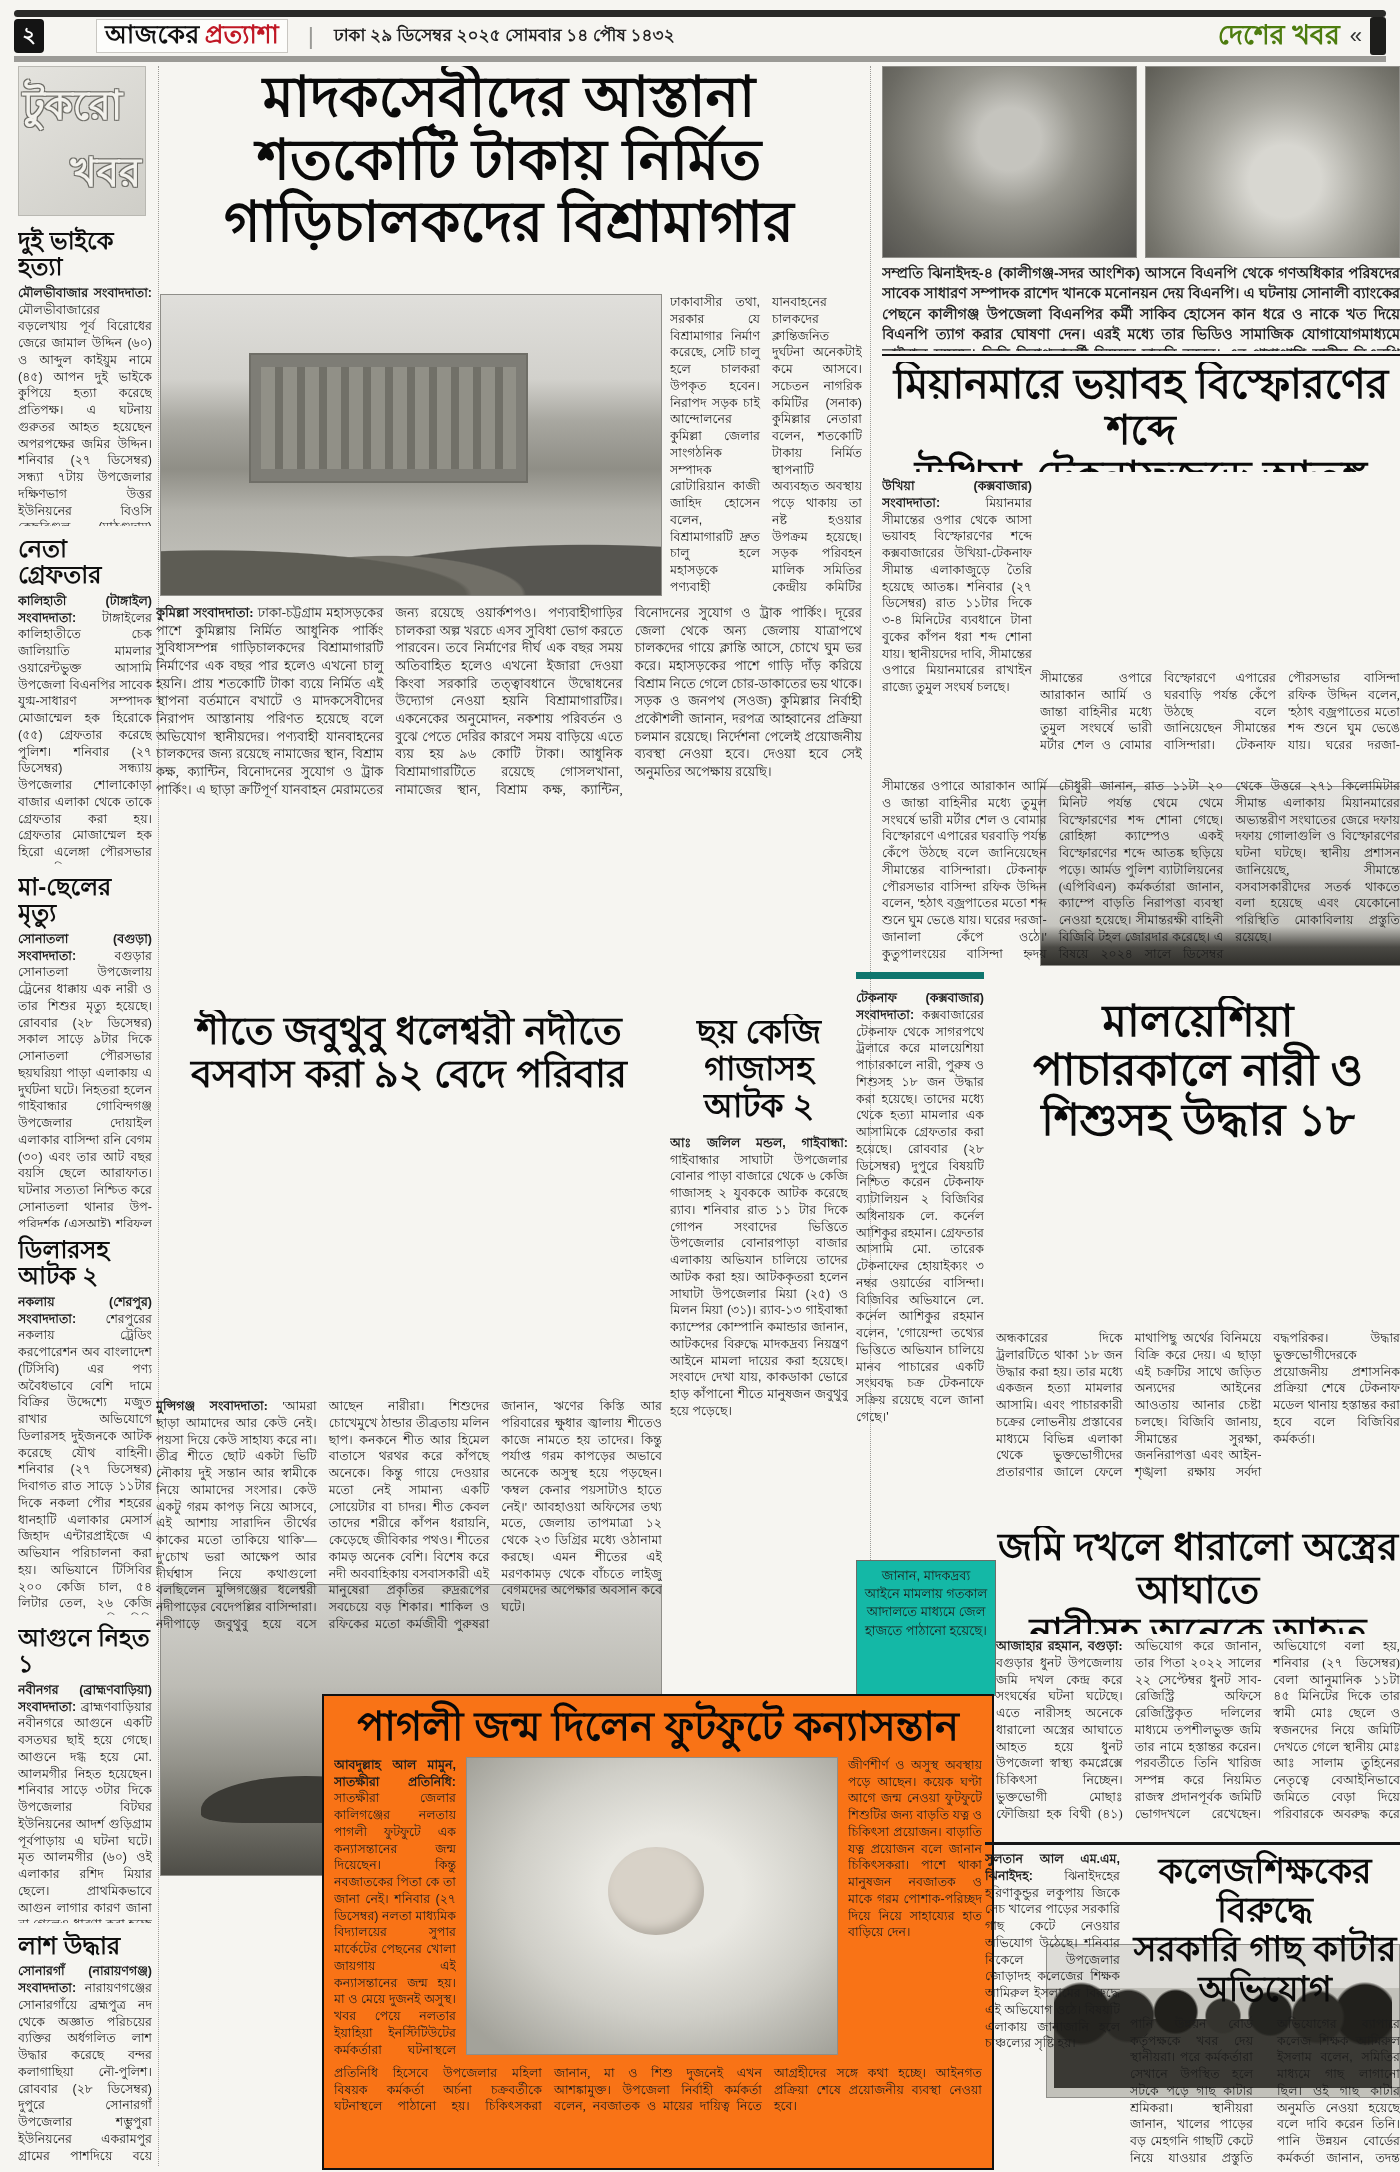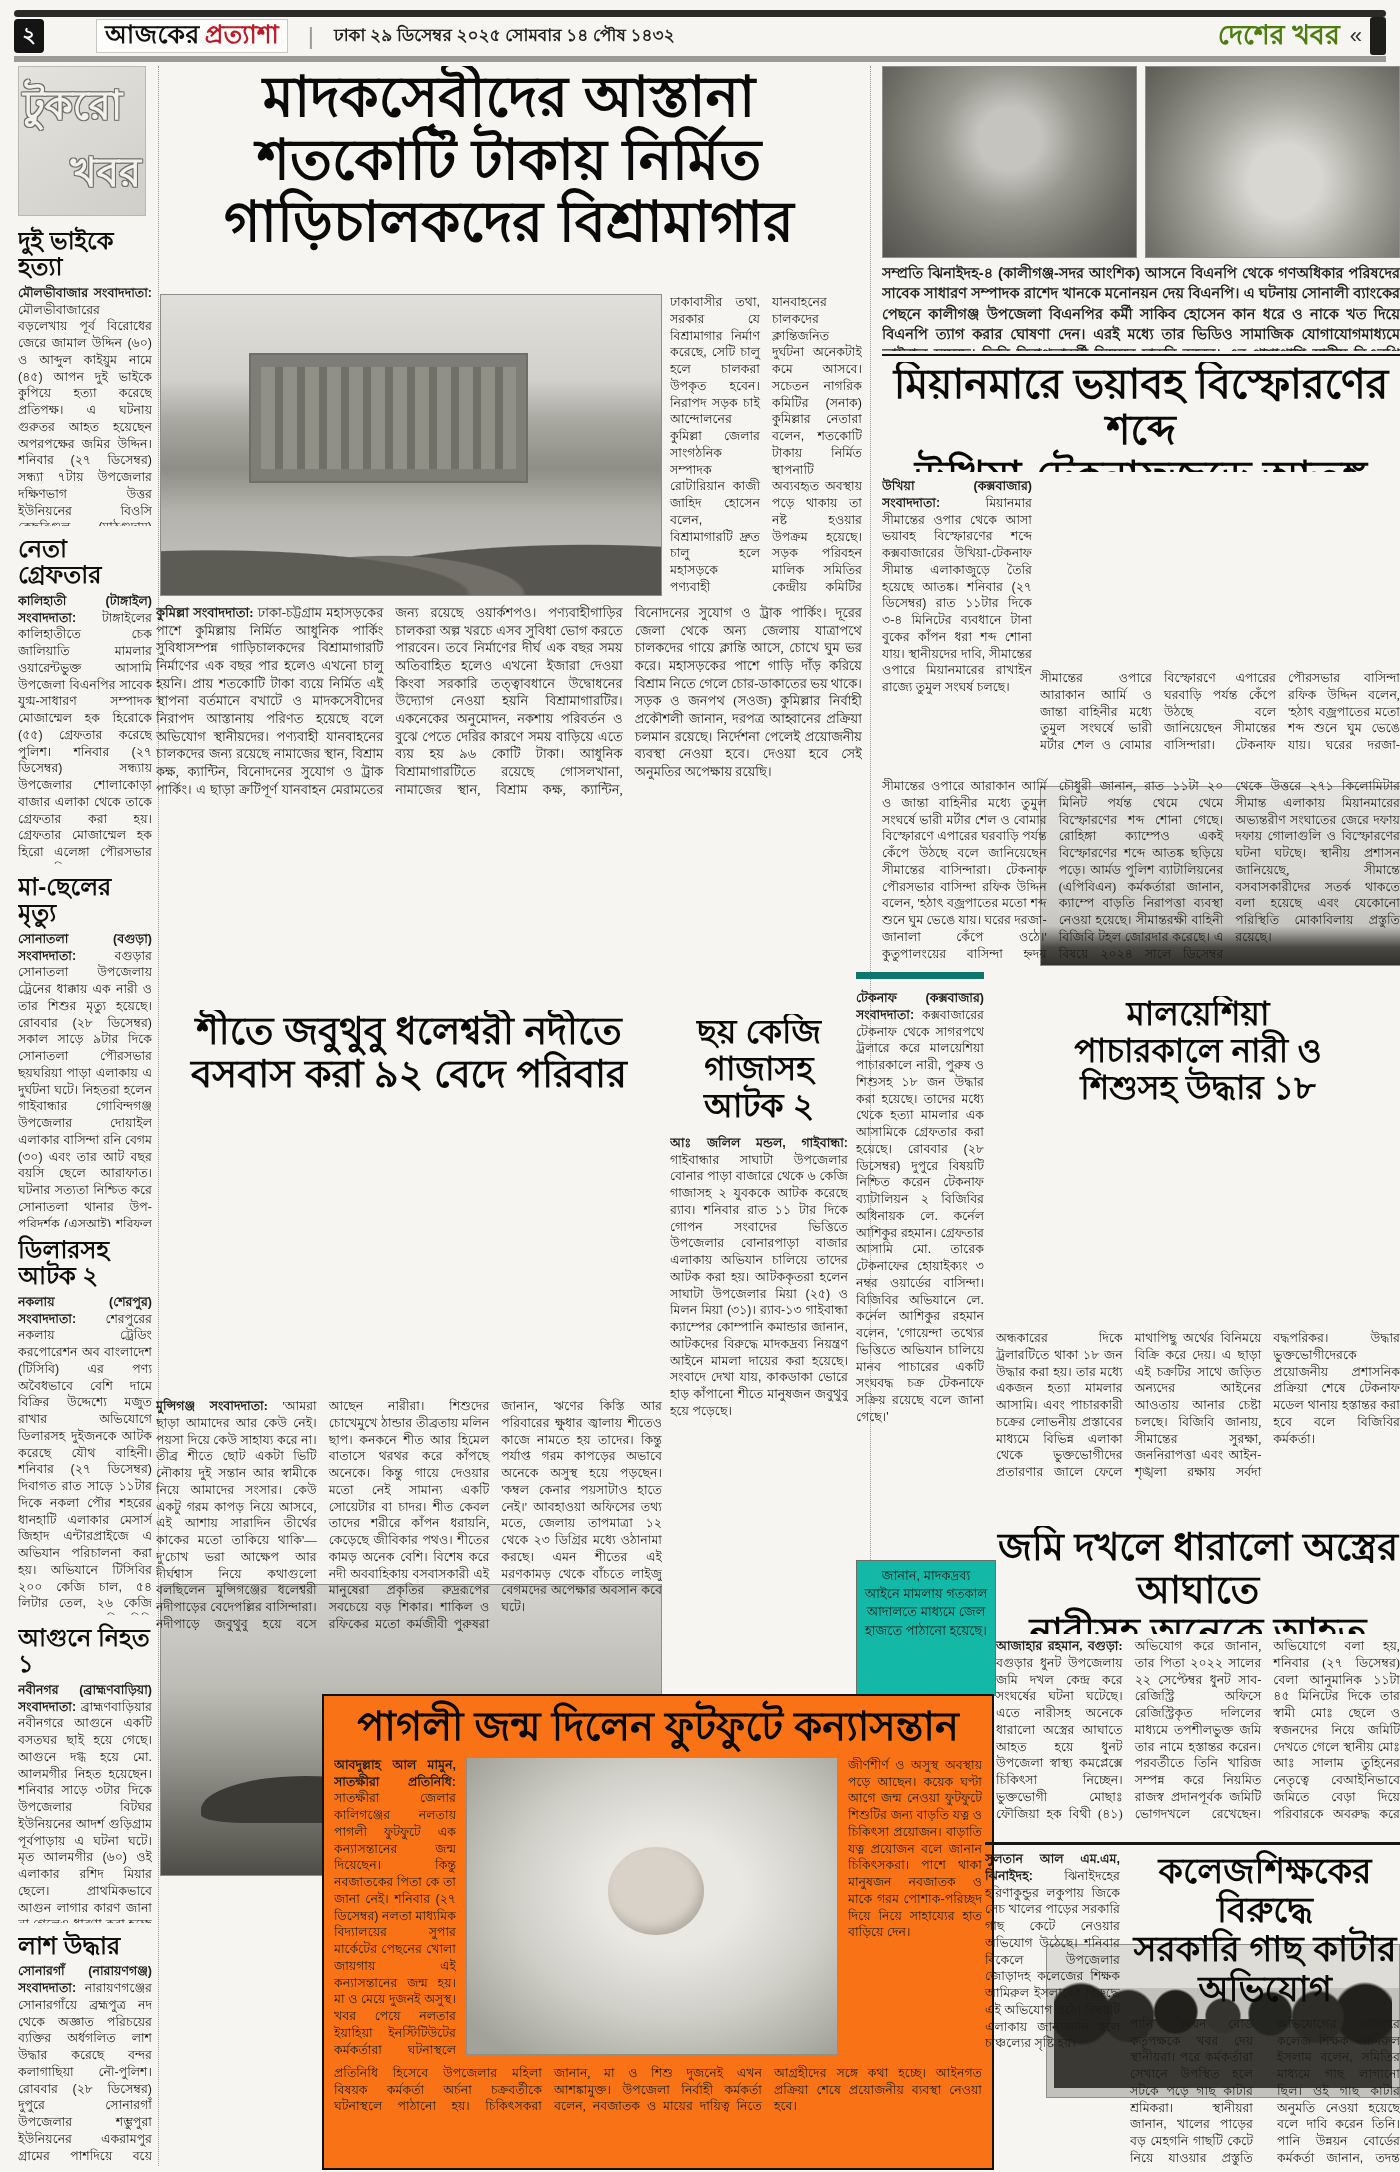--- a/index.html
+++ b/index.html
@@ -48,21 +48,21 @@
   .rl2{font-size:40px;align-self:flex-end;margin-right:4px;}
   .rail-item{margin-bottom:8px;overflow:hidden;}
   .rail-h{font-size:24px;font-weight:900;color:#0f0f0f;line-height:1.1;margin:2px 0 4px 0;}
 
   
   .bigh{font-weight:900;color:#0a0a0a;text-align:center;line-height:1.12;}
   .lead-h{font-size:56px;}
   .mm-h{font-size:41px;}
   .bede-h{font-size:38px;}
   .ganja-h{font-size:33px;}
-  .mal-h{font-size:33px;text-align:center;}
+  .mal-h{font-size:44px;text-align:center;}
   .land-h{font-size:38px;}
   .pagli-h{font-size:40px;}
   .col-h{font-size:35px;}
 
   
   .ph{position:relative;background:#c9c8c2;border:1px solid #8f8e89;}
   .ph-building{background:linear-gradient(180deg,#e0dfdb 0%,#d2d1cc 28%,#a8a7a0 42%,#8f8e86 58%,#b3b2ab 72%,#c8c7c1 100%);}
   .ph-building .bmass{position:absolute;left:18%;top:20%;width:55%;height:42%;background:#7e7d76;box-shadow:0 0 0 2px #6f6e67;}
   .ph-building .bwin{position:absolute;left:20%;top:24%;width:51%;height:34%;
     background:repeating-linear-gradient(90deg,#9a998f 0 14px,#6c6b63 14px 22px),repeating-linear-gradient(0deg,transparent 0 12px,#6c6b63 12px 16px);opacity:.7;}

